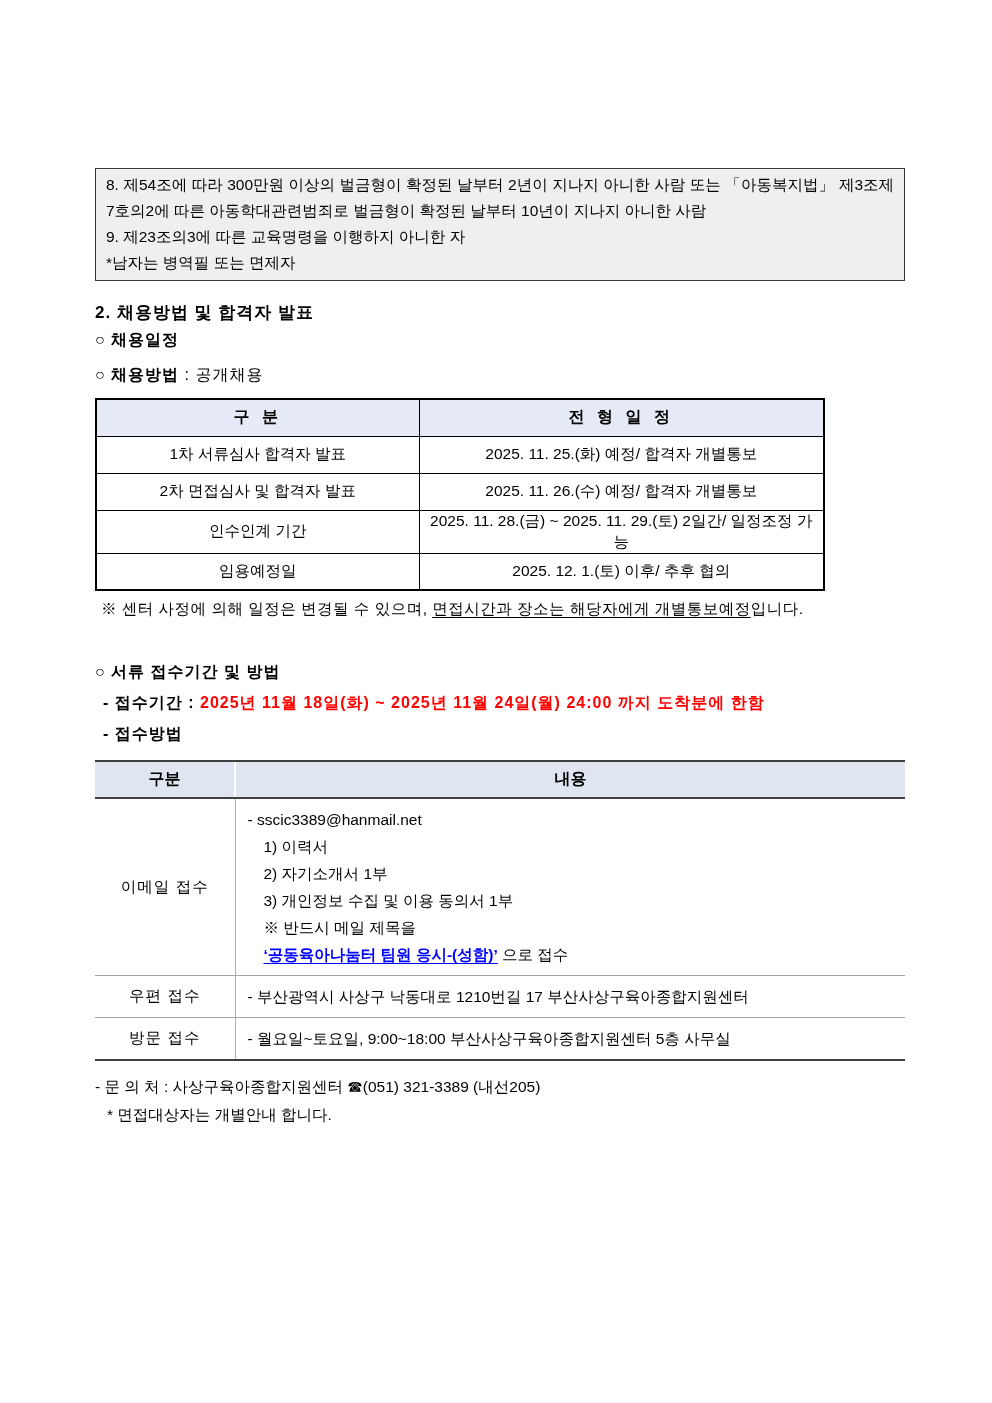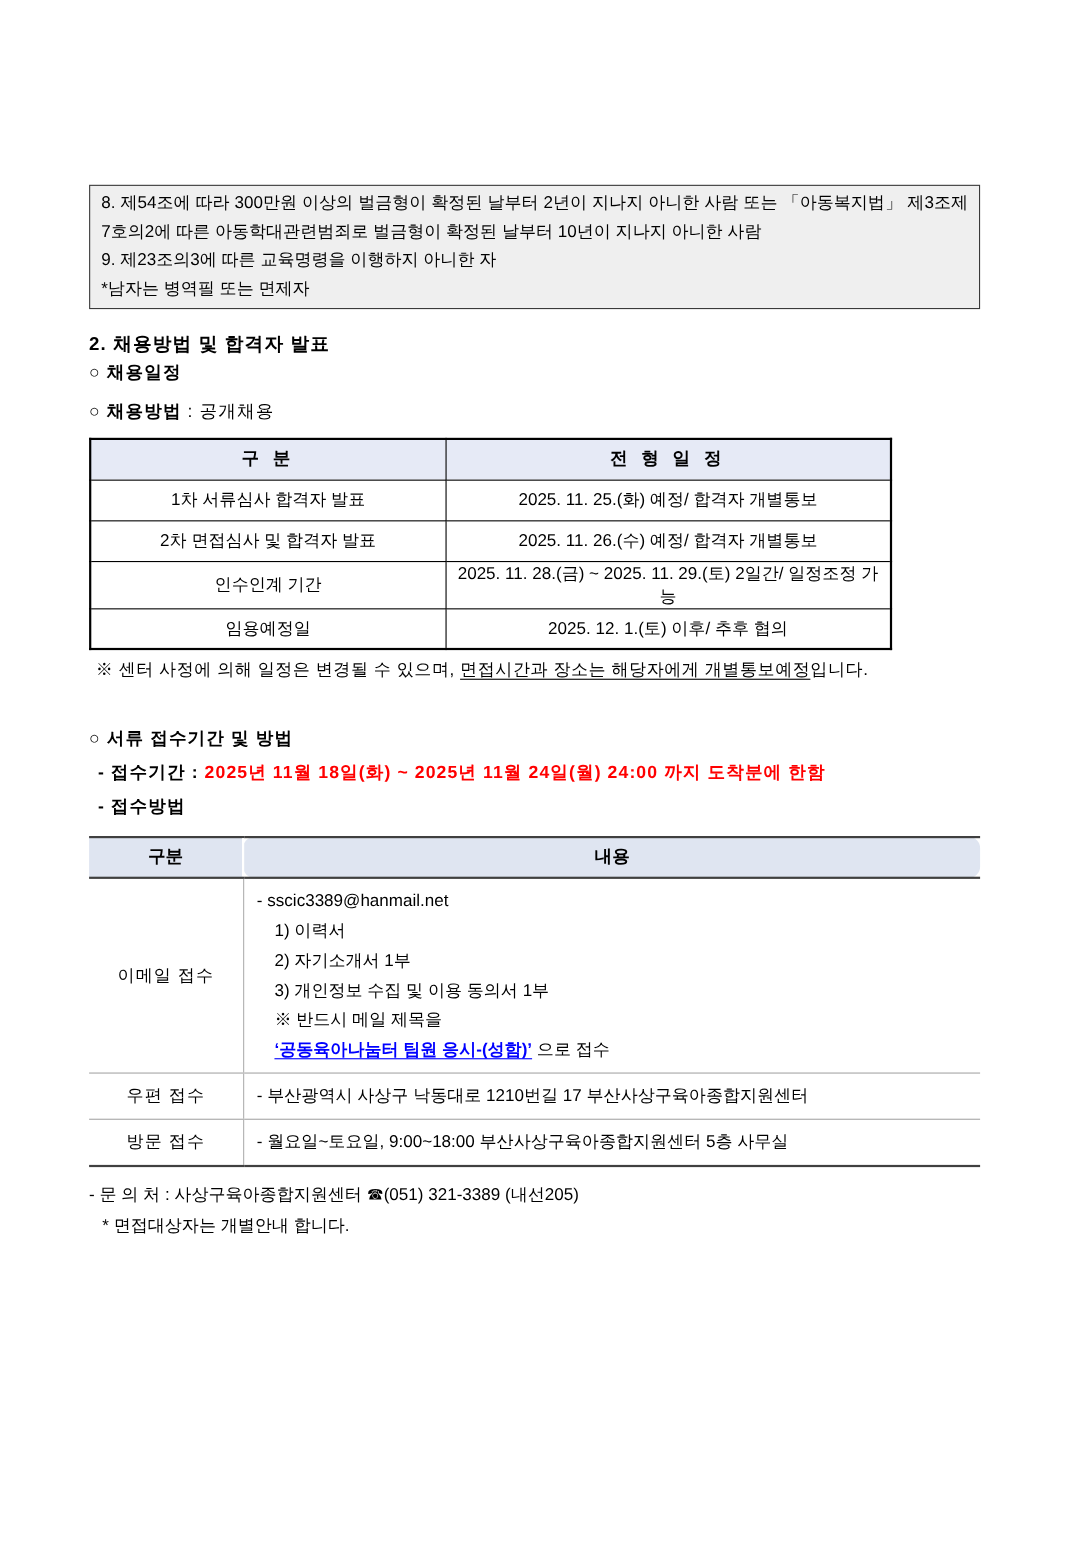--- a/index.html
+++ b/index.html
@@ -8,21 +8,21 @@
     position: relative;
     width: 992px;
     height: 1403px;
     background: #ffffff;
     font-family: "Liberation Sans", sans-serif;
     color: #000;
     overflow: hidden;
   }
   .content {
     position: absolute;
-    left: 81px;
+    left: 95px;
     top: 168px;
     width: 810px;
   }
   
   .notice-box {
     border: 1px solid #3a3a3a;
     background: #efefef;
     padding: 3px 10px 4px 10px;
     font-size: 15.5px;
     line-height: 26px;
@@ -85,21 +85,21 @@
   }
   .method-table th {
     background: #dfe5f1;
     height: 37px;
     font-weight: bold;
     font-size: 16px;
     vertical-align: middle;
     border-top: 2px solid #404040;
     border-bottom: 2px solid #404040;
   }
-  .method-table th + th { border-left: 2px solid #ffffff; border-radius: 10px; }
+  .method-table th + th { border-left: 2px solid #ffffff; }
   .method-table .col-type { width: 140px; }
   .method-table td {
     font-size: 15.5px;
     vertical-align: middle;
     border-bottom: 1px solid #a6a6a6;
   }
   .method-table td.type-cell { text-align: center; letter-spacing: 1px; }
   .method-table td.value-cell {
     border-left: 1px solid #b0b0b0;
     padding: 7px 6px 7px 12px;

